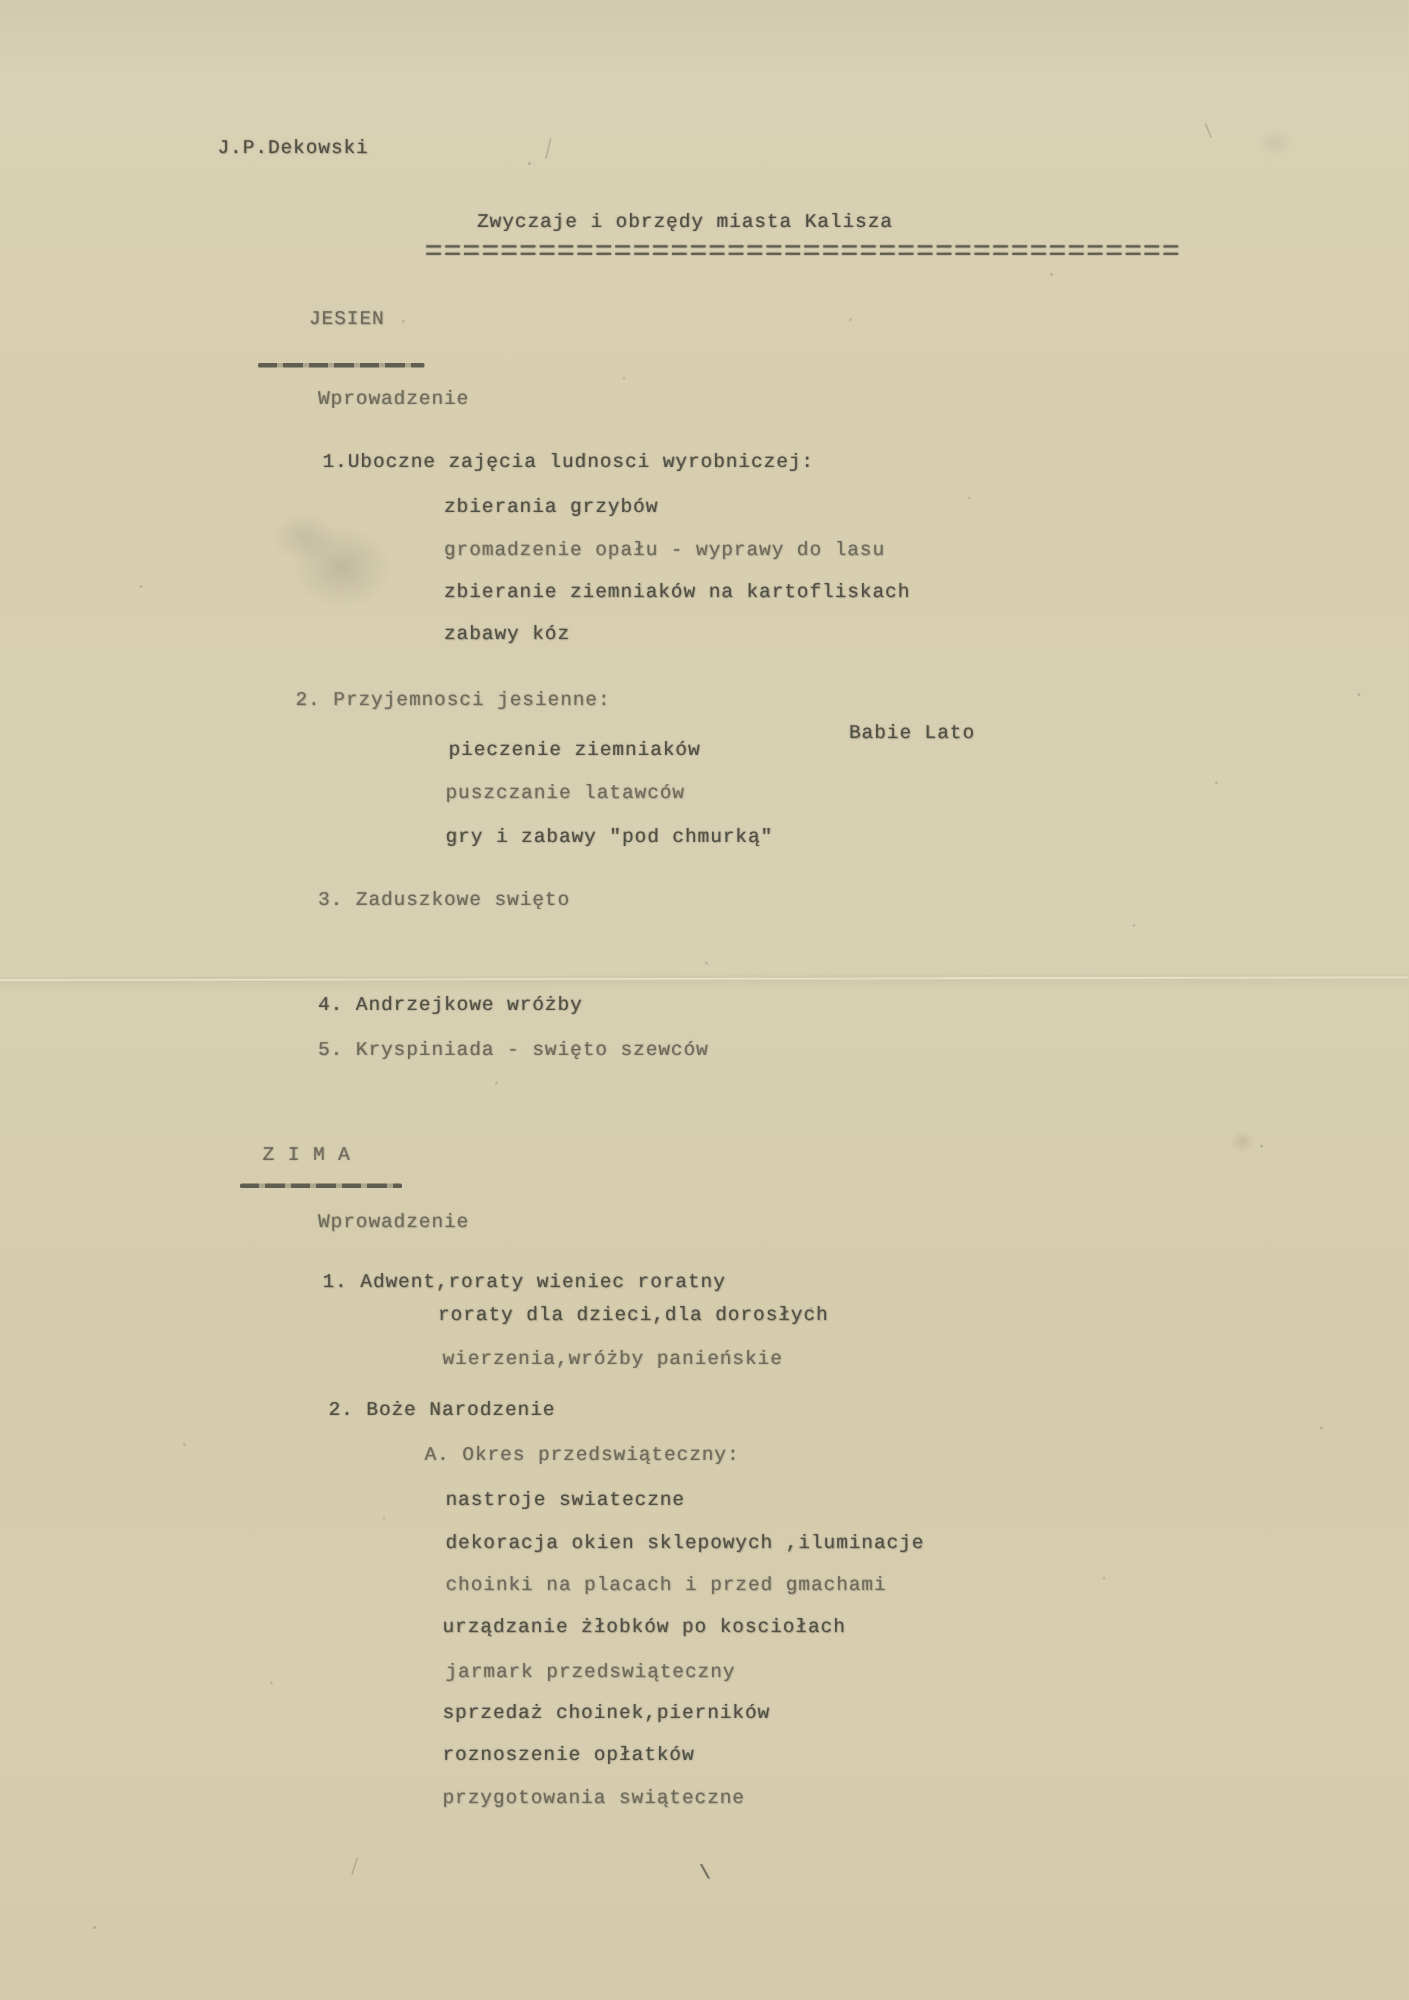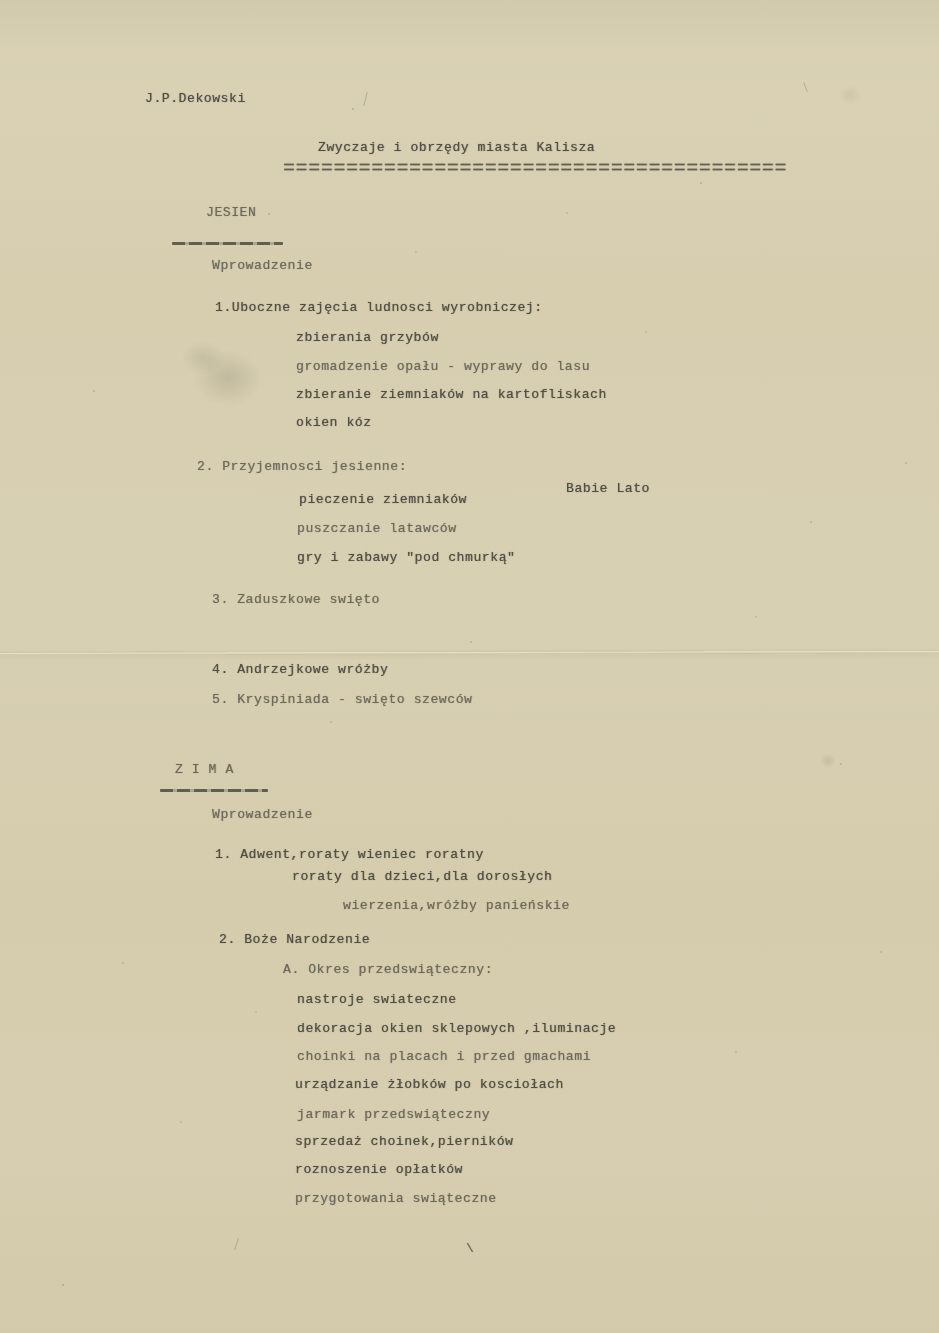--- a/index.html
+++ b/index.html
@@ -119,39 +119,39 @@
 <div class="tline title-underline" style="left:283px; top:158px;">========================================</div>
 
 <div class="tline faded" style="left:186px; top:202px;margin-left:20px;">JESIEN</div>
 <div class="rule" style="left:172px; top:242px; width:111px;"></div>
 <div class="tline faded" style="left:212px; top:255px;">Wprowadzenie</div>
 
 <div class="tline" style="left:215px; top:297px;">1.Uboczne zajęcia ludnosci wyrobniczej:</div>
 <div class="tline" style="left:296px; top:327px;">zbierania grzybów</div>
 <div class="tline faded" style="left:296px; top:356px;">gromadzenie opału - wyprawy do lasu</div>
 <div class="tline" style="left:296px; top:384px;">zbieranie ziemniaków na kartofliskach</div>
-<div class="tline" style="left:296px; top:412px;">okien kóz</div>
+<div class="tline" style="left:296px; top:412px;">zabawy kóz</div>
 
 <div class="tline faded" style="left:197px; top:456px;">2. Przyjemnosci jesienne:</div>
 <div class="tline" style="left:566px; top:458px;margin-top:20px;">Babie Lato</div>
 <div class="tline" style="left:299px; top:489px;">pieczenie ziemniaków</div>
 <div class="tline faded" style="left:297px; top:518px;">puszczanie latawców</div>
 <div class="tline" style="left:297px; top:547px;">gry i zabawy "pod chmurką"</div>
 
 <div class="tline faded" style="left:212px; top:589px;">3. Zaduszkowe swięto</div>
 <div class="tline" style="left:212px; top:631px;margin-top:28px;">4. Andrzejkowe wróżby</div>
 <div class="tline faded" style="left:212px; top:673px;margin-top:16px;">5. Kryspiniada - swięto szewców</div>
 
 <div class="tline faded" style="left:175px; top:759px;">Z I M A</div>
 <div class="rule" style="left:160px; top:789px; width:108px;"></div>
 <div class="tline faded" style="left:212px; top:804px;">Wprowadzenie</div>
 
 <div class="tline" style="left:215px; top:844px;">1. Adwent,roraty wieniec roratny</div>
 <div class="tline" style="left:292px; top:866px;">roraty dla dzieci,dla dorosłych</div>
-<div class="tline faded" style="left:295px; top:895px;margin-left:48px;">wierzenia,wróżby panieńskie</div>
+<div class="tline faded" style="left:295px; top:895px;">wierzenia,wróżby panieńskie</div>
 
 <div class="tline" style="left:219px; top:929px;">2. Boże Narodzenie</div>
 <div class="tline faded" style="left:283px; top:959px;">A. Okres przedswiąteczny:</div>
 <div class="tline" style="left:297px; top:989px;">nastroje swiateczne</div>
 <div class="tline" style="left:297px; top:1018px;">dekoracja okien sklepowych ,iluminacje</div>
 <div class="tline faded" style="left:297px; top:1046px;">choinki na placach i przed gmachami</div>
 <div class="tline" style="left:295px; top:1074px;">urządzanie żłobków po kosciołach</div>
 <div class="tline faded" style="left:297px; top:1104px;">jarmark przedswiąteczny</div>
 <div class="tline" style="left:295px; top:1131px;text-align:right;">sprzedaż choinek,pierników</div>
 <div class="tline" style="left:295px; top:1159px;">roznoszenie opłatków</div>

